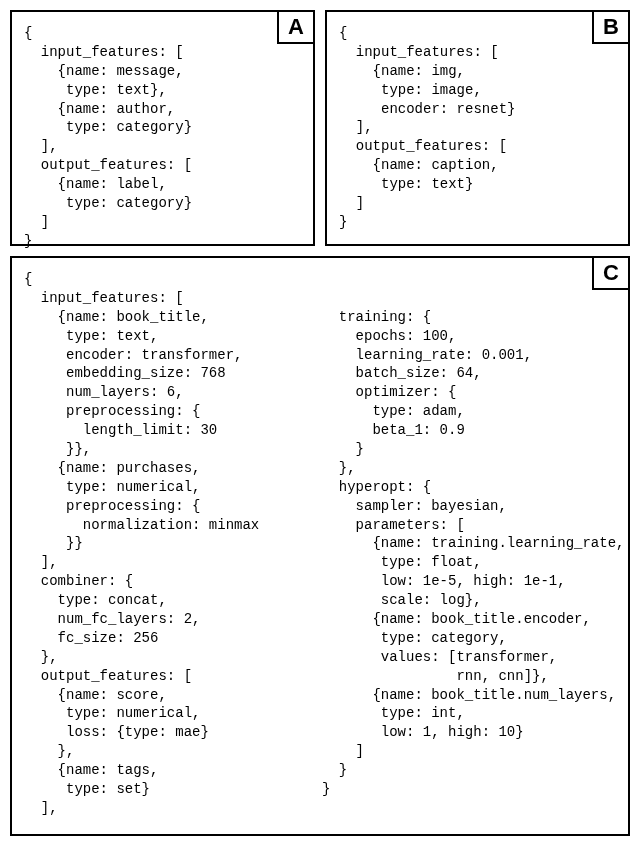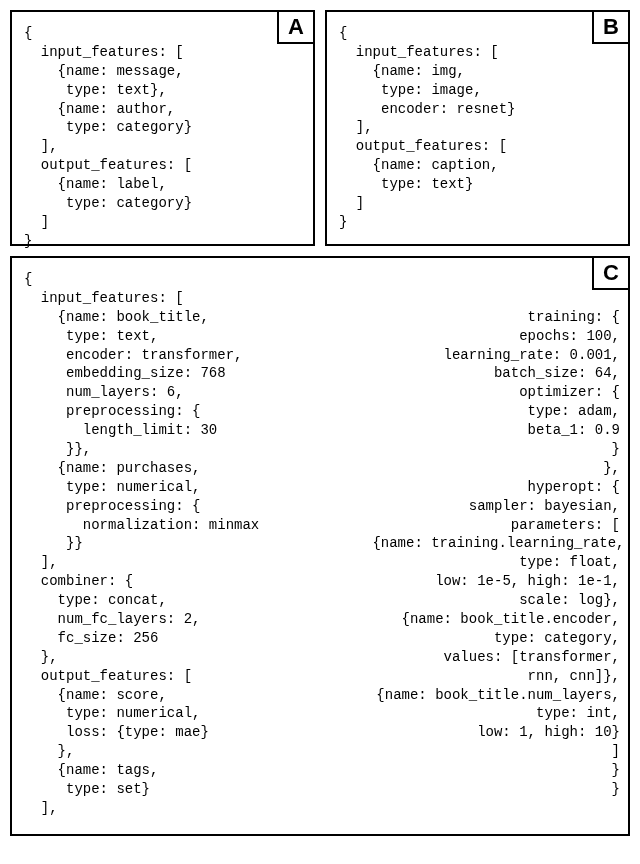--- a/index.html
+++ b/index.html
@@ -51,21 +51,21 @@
     font-family: "Courier New", Courier, monospace;
   }
   .panel-c .columns {
     display: flex;
     padding: 12px 8px 8px 12px;
   }
   .panel-c .col {
     white-space: pre;
   }
   .panel-c .col-left { width: 50%; }
-  .panel-c .col-right { width: 50%; text-align: right; }
+  .panel-c .col-right { width: 50%; }
 </style>
 </head>
 <body>
 
 <div class="row-top">
   <div class="panel panel-a">
     <div class="label-box">A</div>
     <div class="code">{
   input_features: [
     {name: message,

